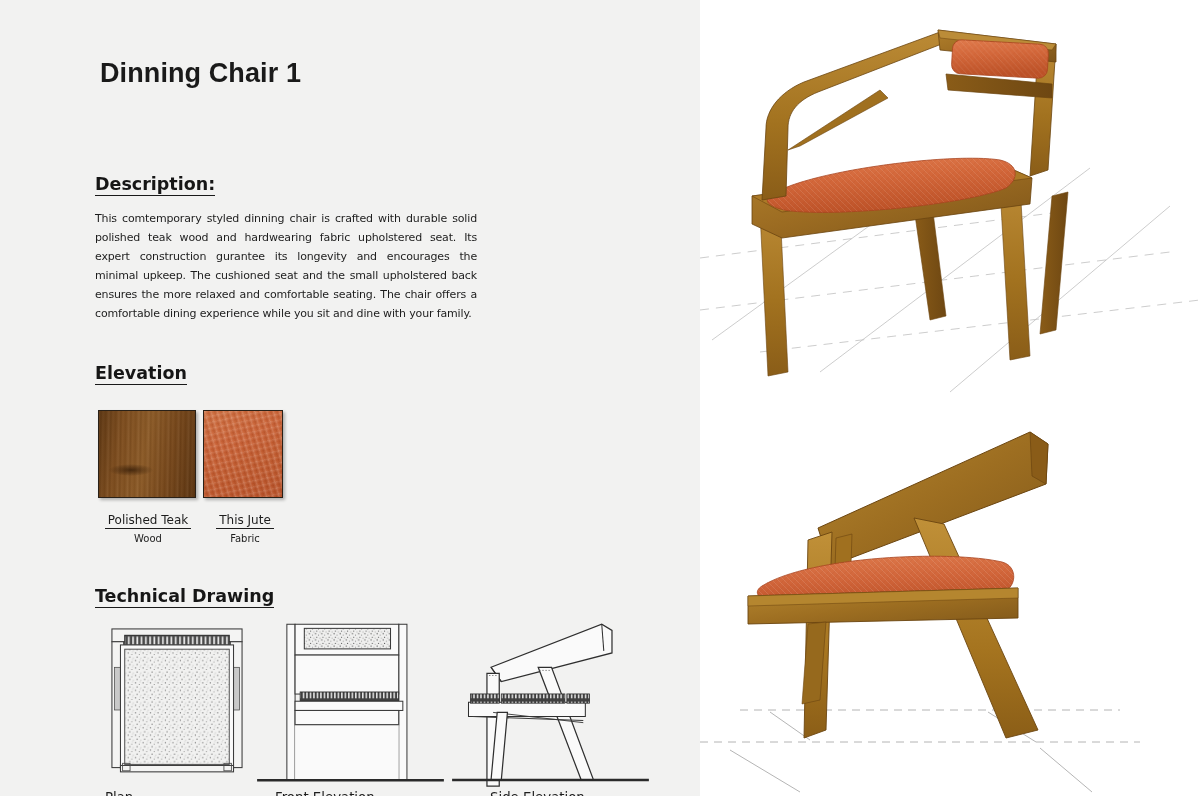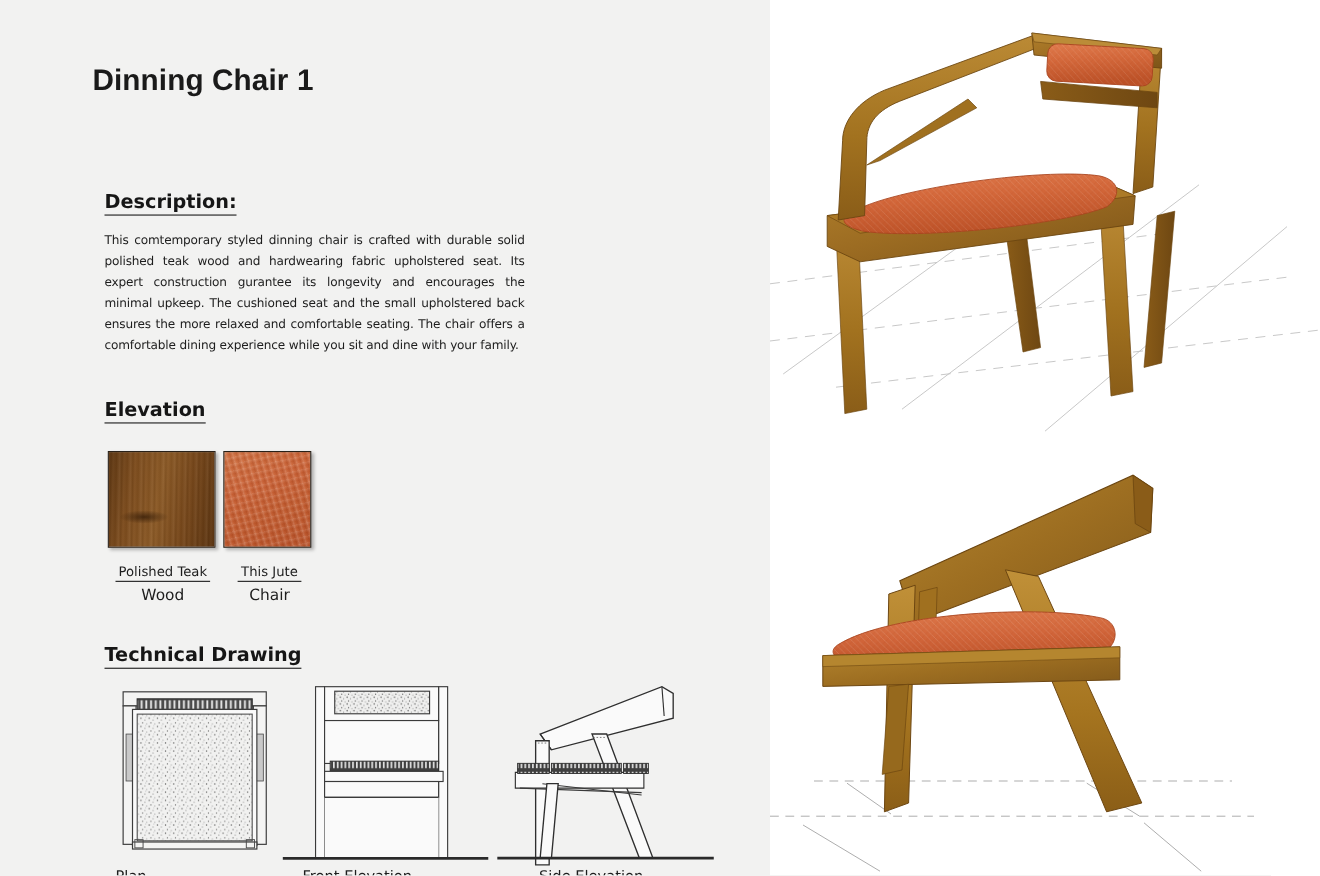--- a/index.html
+++ b/index.html
@@ -14,21 +14,21 @@
     height: 796px;
     background: #f2f2f1;
     overflow: hidden;
     font-family: "Liberation Sans", sans-serif;
     color: #1f1f1f;
   }
 
   
   #page-title {
     position: absolute;
-    left: 84px;
+    left: 100px;
     top: 58px;
     font-size: 27px;
     font-weight: 600;
     letter-spacing: 0.1px;
     color: #1a1a1a;
     white-space: nowrap;
   }
 
   
   #description-block {
@@ -134,21 +134,21 @@
   .material-caption .line1 {
     display: inline-block;
     font-size: 12px;
     border-bottom: 1.3px solid #1d1d1d;
     padding: 0 3px 1px 3px;
     white-space: nowrap;
   }
   .material-caption .line2 {
     display: block;
     margin-top: 4px;
-    font-size: 14px;
+    font-size: 10px;
   }
   .material-item.teak .material-caption { width: 100px; }
   .material-item.jute .material-caption { width: 104px; margin-left: -10px; }
 
   
   #technical-block {
     position: absolute;
     left: 95px;
     top: 586px;
     width: 560px;
@@ -211,21 +211,21 @@
         <div class="material-caption">
           <span class="line1">Polished Teak</span>
           <span class="line2">Wood</span>
         </div>
       </div>
 
       <div class="material-item jute">
         <div class="swatch jute-swatch"></div>
         <div class="material-caption">
           <span class="line1">This Jute</span>
-          <span class="line2">Chair</span>
+          <span class="line2">Fabric</span>
         </div>
       </div>
 
     </div>
   </div>
 
   <div id="technical-block">
     <div class="section-heading">Technical Drawing</div>
 
     <div id="technical-views">

